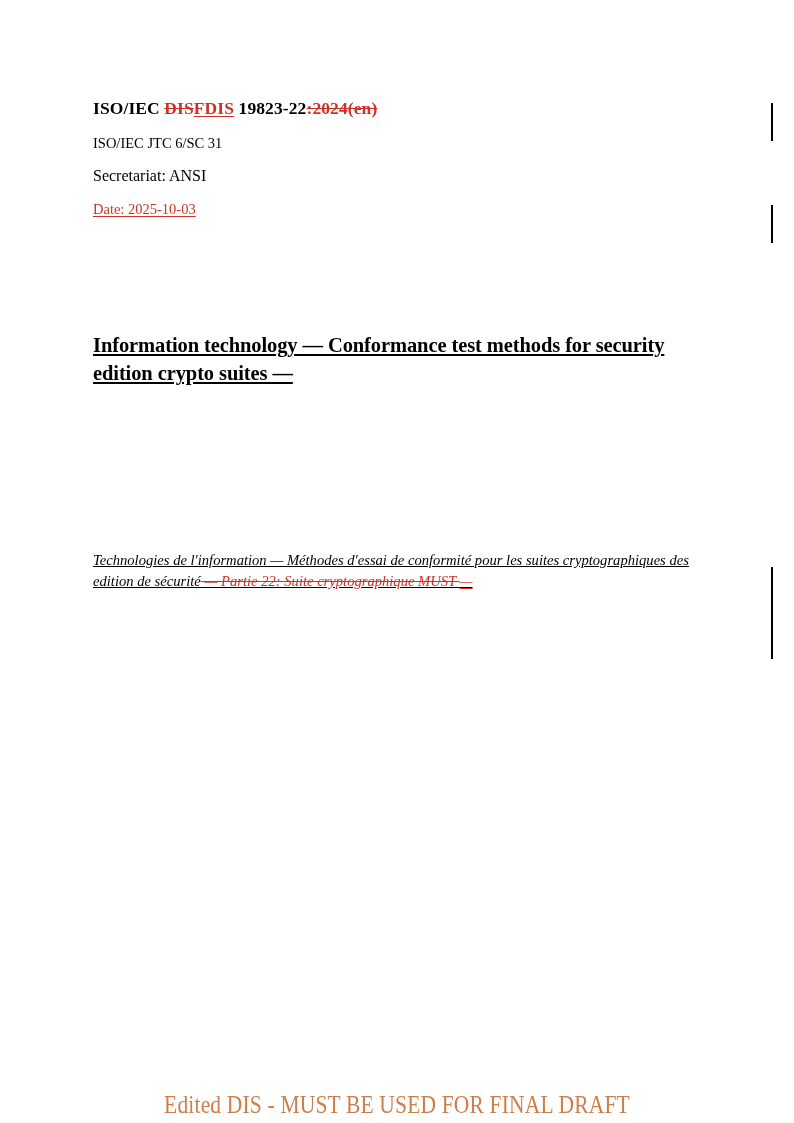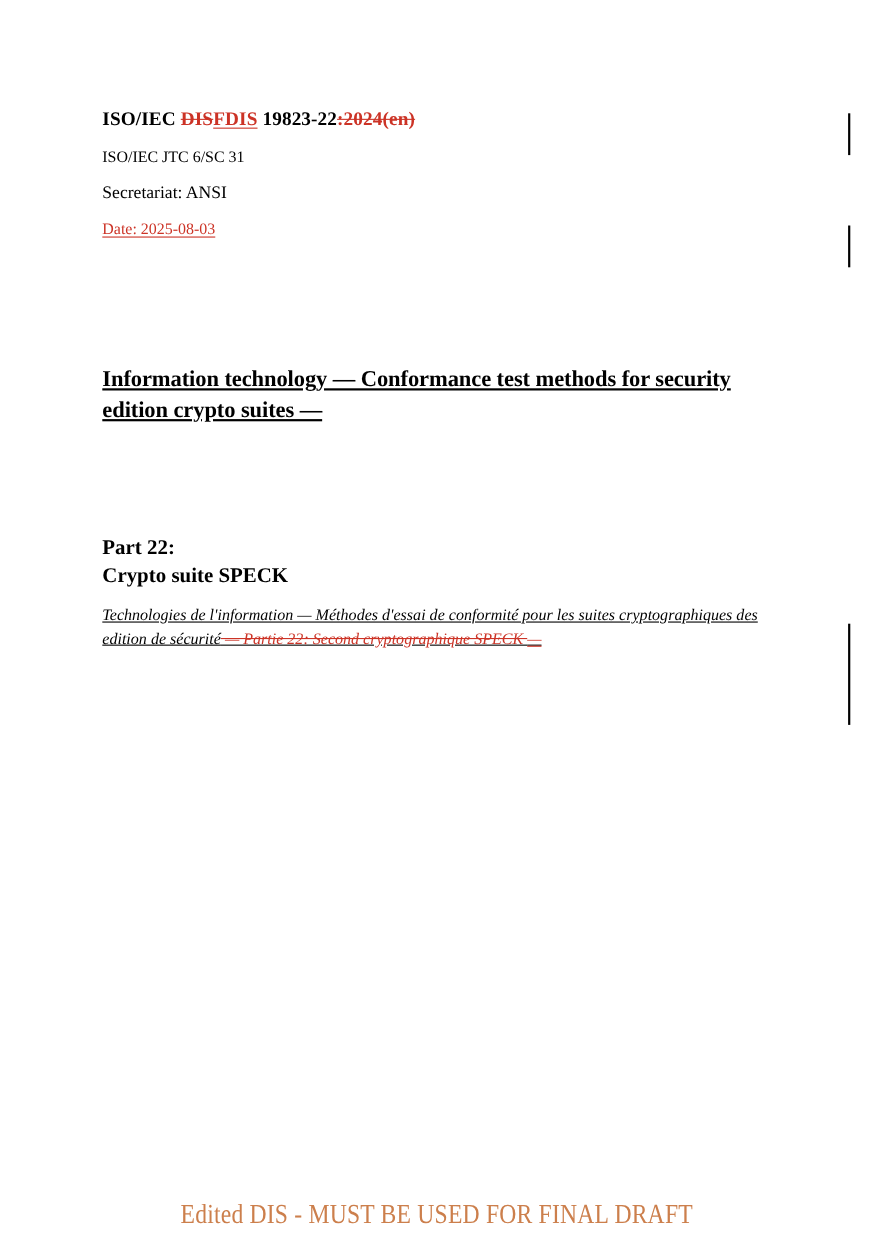--- a/index.html
+++ b/index.html
@@ -166,32 +166,28 @@
 
   <div class="changebar" id="cb1"></div>
   <div class="changebar" id="cb2"></div>
   <div class="changebar" id="cb3"></div>
 
   <div class="header-block">
     <p class="doc-ref"><span>ISO/IEC </span><span class="del">DIS</span><span class="ins">FDIS</span><span> 19823-22</span><span class="del">:2024(en)</span></p>
 
     <p class="committee">ISO/IEC JTC 6/SC 31</p>
     <p class="secretariat">Secretariat: ANSI</p>
-    <p class="header-date"><span class="ins">Date: 2025-08-03</span></p>
+    <p class="header-date"><span class="ins">Date: 2025-10-03</span></p>
   </div>
 
   <div class="title-block">
     <p class="main-title"><span>Information technology — Conformance test methods for security</span><br><span>edition crypto suites —</span></p>
   </div>
 
-  <div class="part-block">
-    <p class="part-line">Part 22:</p>
-    <p class="part-line">Crypto suite SPECK</p>
-  </div>
 
   <div class="fr-block">
-    <p class="fr-title"><span>Technologies de l'information — Méthodes d'essai de conformité pour les suites cryptographiques des</span><br><span>edition de sécurité</span><span class="del"> — Partie 22: Second cryptographique SPECK </span><span class="ins">—</span></p>
+    <p class="fr-title"><span>Technologies de l'information — Méthodes d'essai de conformité pour les suites cryptographiques des</span><br><span>edition de sécurité</span><span class="del"> — Partie 22: Suite cryptographique MUST </span><span class="ins">—</span></p>
   </div>
 
 
   <div class="footer-note">Edited DIS - MUST BE USED FOR FINAL DRAFT</div>
 
 </div>
 
 </body></html>

